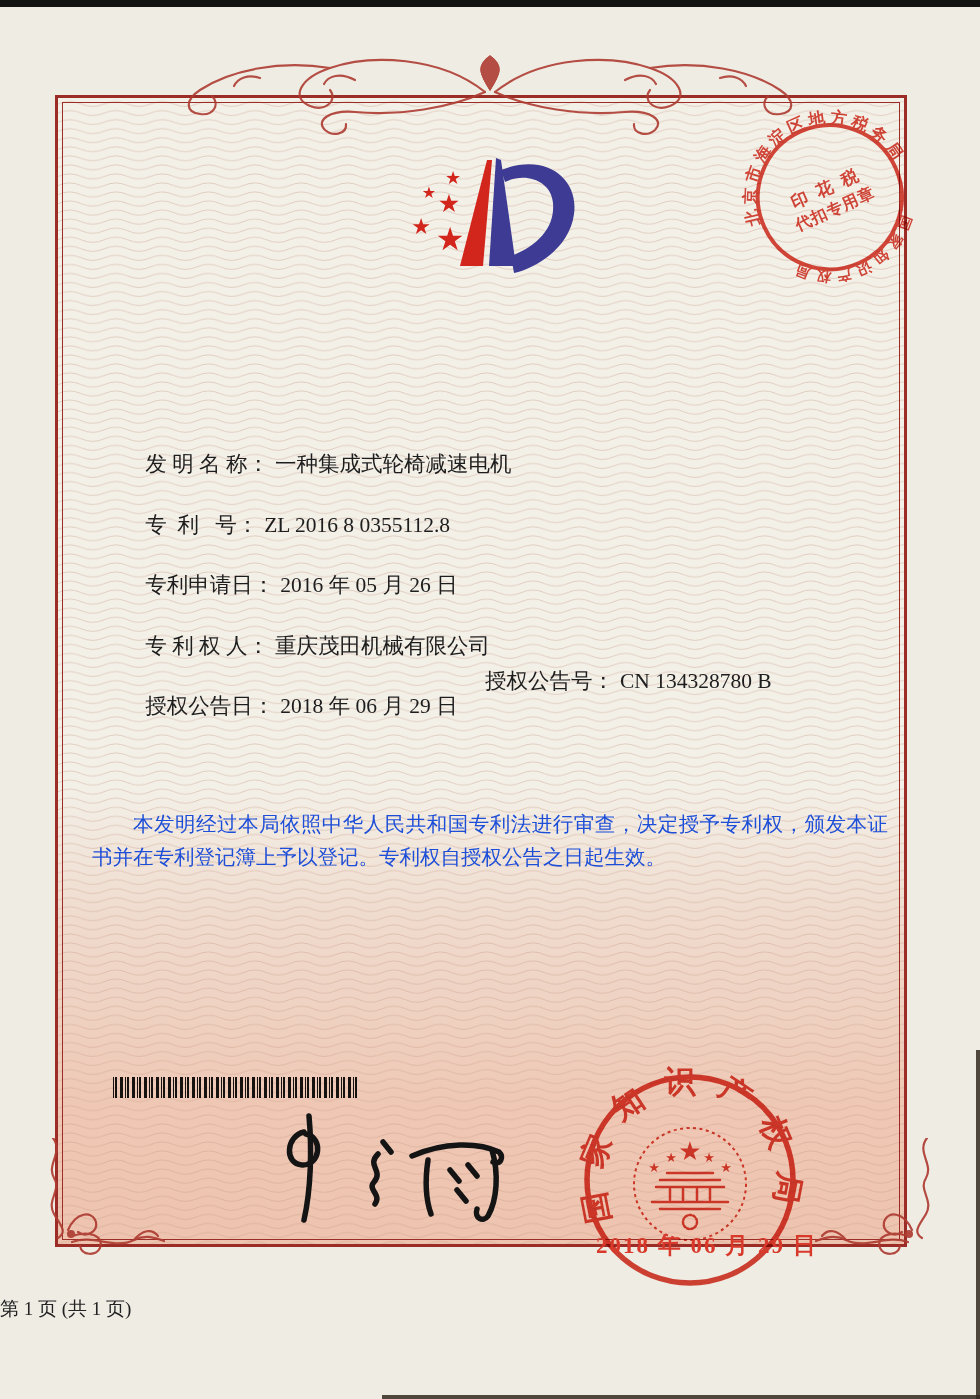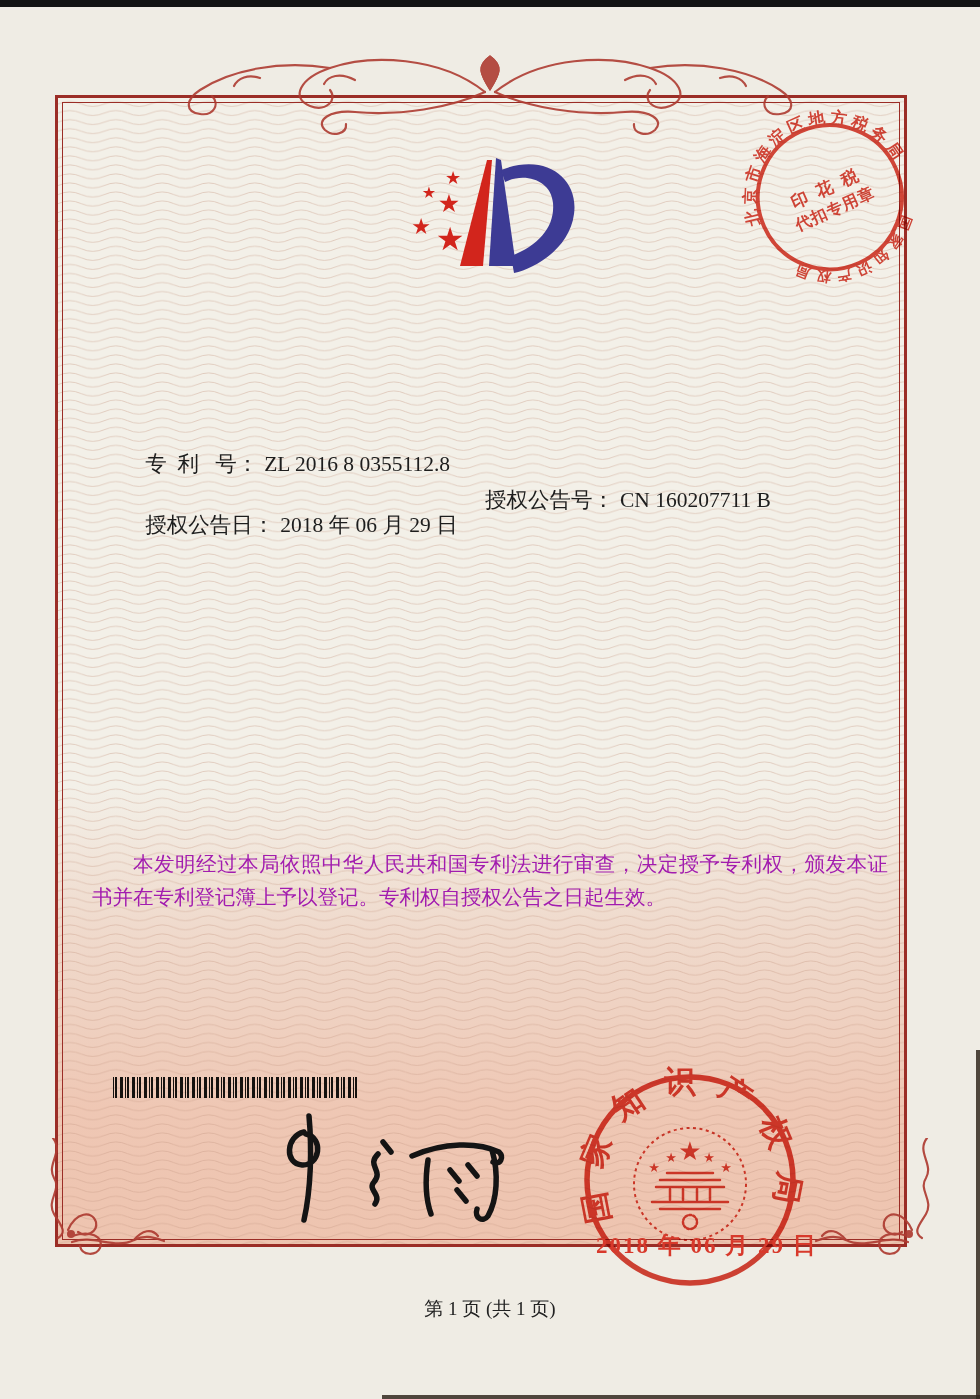--- a/index.html
+++ b/index.html
@@ -22,37 +22,37 @@
   .logo{position:absolute;left:393px;top:146px;width:200px;height:145px;}
   .title{position:absolute;left:0;top:292px;width:100%;text-align:center;margin:0;
          font-size:47px;font-weight:700;letter-spacing:29px;text-indent:29px;color:#161616;}
 
   .rows{position:absolute;left:113px;top:424px;width:720px;font-size:21.5px;}
   .row{position:relative;height:60.5px;white-space:pre;}
   .row .lab{color:#1d1d1d;}
   .row .val{margin-left:6px;}
   .row .pair2{position:absolute;left:372px;top:0;}
 
-  .paras{position:absolute;left:92px;top:848px;width:796px;font-size:20.5px;line-height:32.5px;
-         text-align:justify;color:#a21caf;}
+  .paras{position:absolute;left:92px;top:808px;width:796px;font-size:20.5px;line-height:32.5px;
+         text-align:justify;color:#1d4ed8;}
   .paras p{margin:0;text-indent:2em;}
 
   .barcode{position:absolute;left:113px;top:1077px;width:258px;height:21px;display:flex;align-items:stretch;}
   .barcode i{background:#15120f;height:100%;flex:none;}
 
   .signer{position:absolute;left:116px;top:1146px;font-size:23px;line-height:41px;color:#20201e;
           font-family:"Liberation Sans","DejaVu Sans",sans-serif;}
   .signature{position:absolute;left:252px;top:1104px;}
 
   .stamp-top{position:absolute;left:733px;top:100px;transform:rotate(-24deg);mix-blend-mode:multiply;opacity:.92;}
   .seal-bottom{position:absolute;left:566px;top:1056px;mix-blend-mode:multiply;opacity:.94;}
   .seal-date{position:absolute;left:596px;top:1230px;font-size:23px;letter-spacing:2px;color:#d8392b;
              font-weight:700;z-index:6;}
 
-  .footer{position:absolute;left:0;top:1296px;width:100%;text-align:center;font-size:19px;color:#222;}
+  .footer{position:absolute;left:0;top:1296px;width:100%;text-align:left;font-size:19px;color:#222;}
 </style>
 </head>
 <body>
 
 <div class="stage">
 
   <div class="scan-top"></div>
   <div class="scan-right"></div>
   <div class="scan-bottom"></div>
 
@@ -122,25 +122,34 @@
       <text x="28" y="88" font-size="22">★</text>
       <text x="56" y="66" font-size="25">★</text>
       <text x="36" y="52" font-size="16">★</text>
       <text x="60" y="38" font-size="18">★</text>
     </g>
   </svg>
 
 
   <div class="rows">
     <div class="row">
+      <span class="lab">发 明 名 称：</span><span class="val">一种集成式轮椅减速电机</span>
+    </div>
+    <div class="row">
       <span class="lab">专  利   号：</span><span class="val">ZL 2016 8 0355112.8</span>
     </div>
     <div class="row">
+      <span class="lab">专利申请日：</span><span class="val">2016 年 05 月 26 日</span>
+    </div>
+    <div class="row">
+      <span class="lab">专 利 权 人：</span><span class="val">重庆茂田机械有限公司</span>
+    </div>
+    <div class="row">
       <span class="lab">授权公告日：</span><span class="val">2018 年 06 月 29 日</span>
-      <span class="pair2"><span class="lab">授权公告号：</span><span class="val">CN 160207711 B</span></span>
+      <span class="pair2"><span class="lab">授权公告号：</span><span class="val">CN 134328780 B</span></span>
     </div>
   </div>
 
   <div class="paras">
     <p>本发明经过本局依照中华人民共和国专利法进行审查，决定授予专利权，颁发本证书并在专利登记簿上予以登记。专利权自授权公告之日起生效。</p>
   </div>
 
   <div class="barcode">
       <i style="width: 1px; margin-right: 1px;"></i>
       <i style="width: 2px; margin-right: 3px;"></i>

